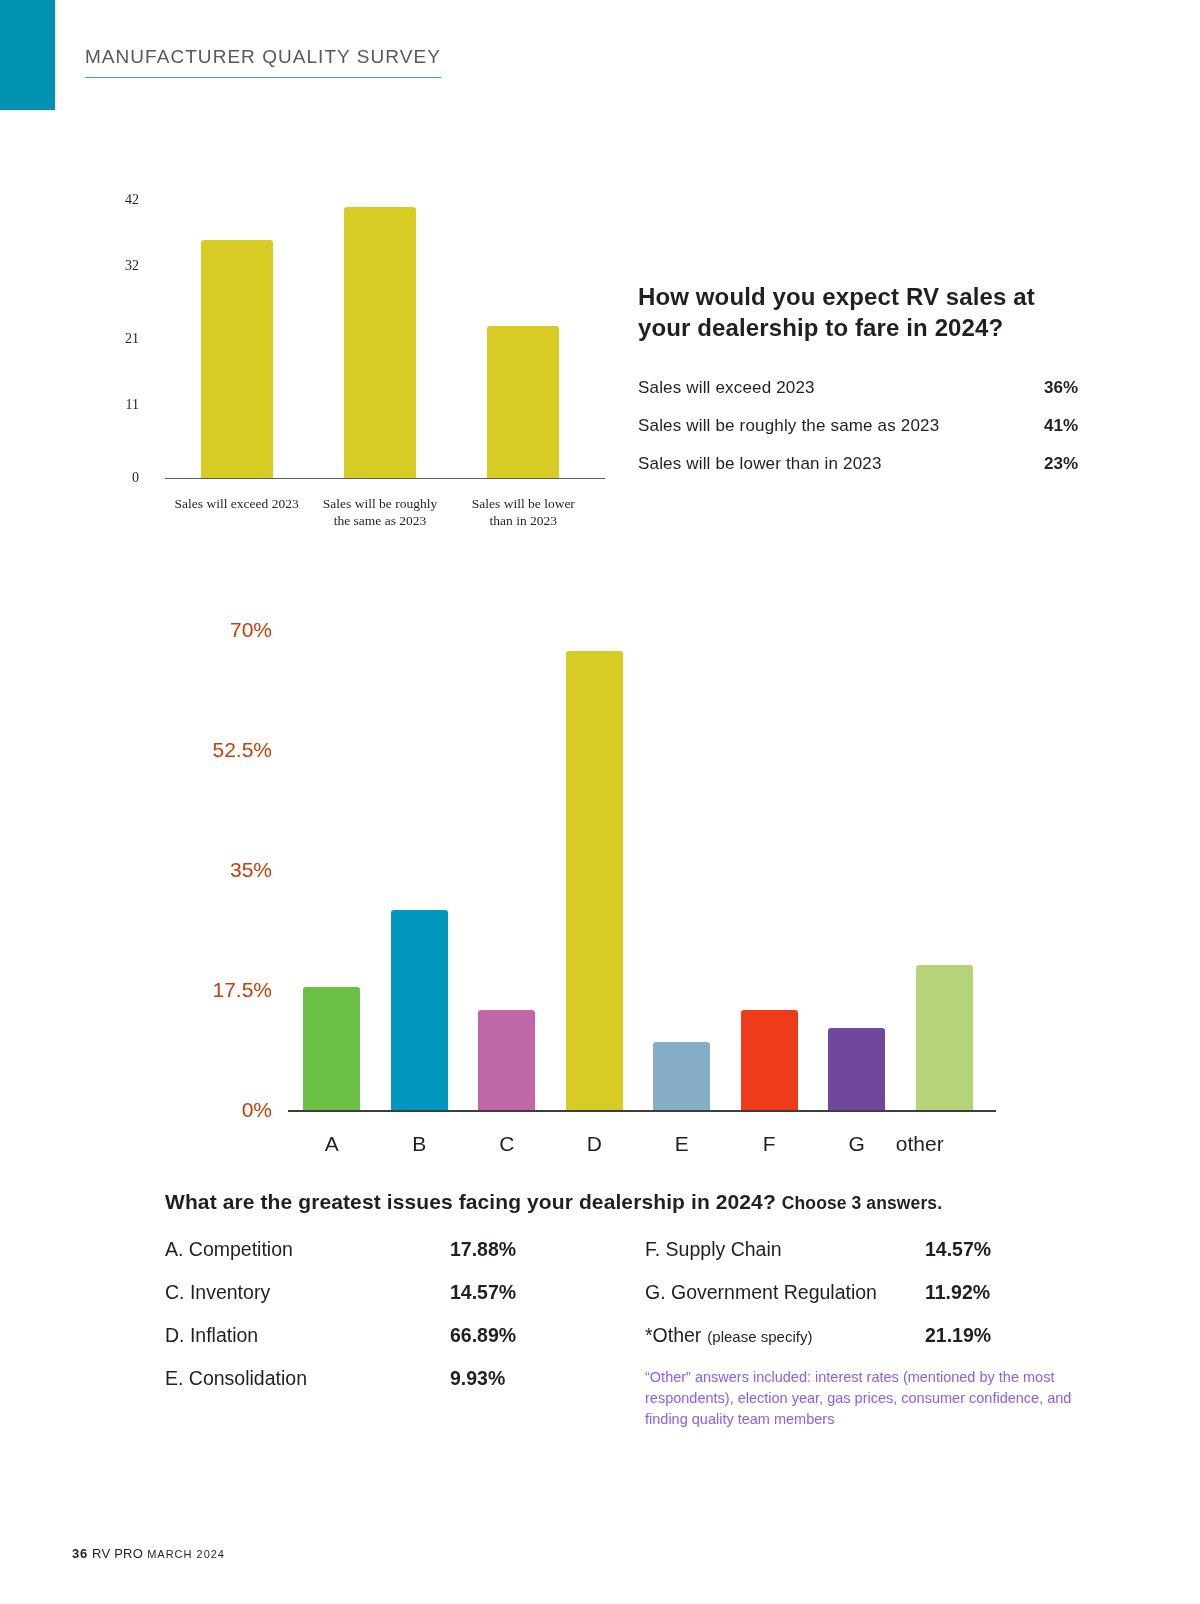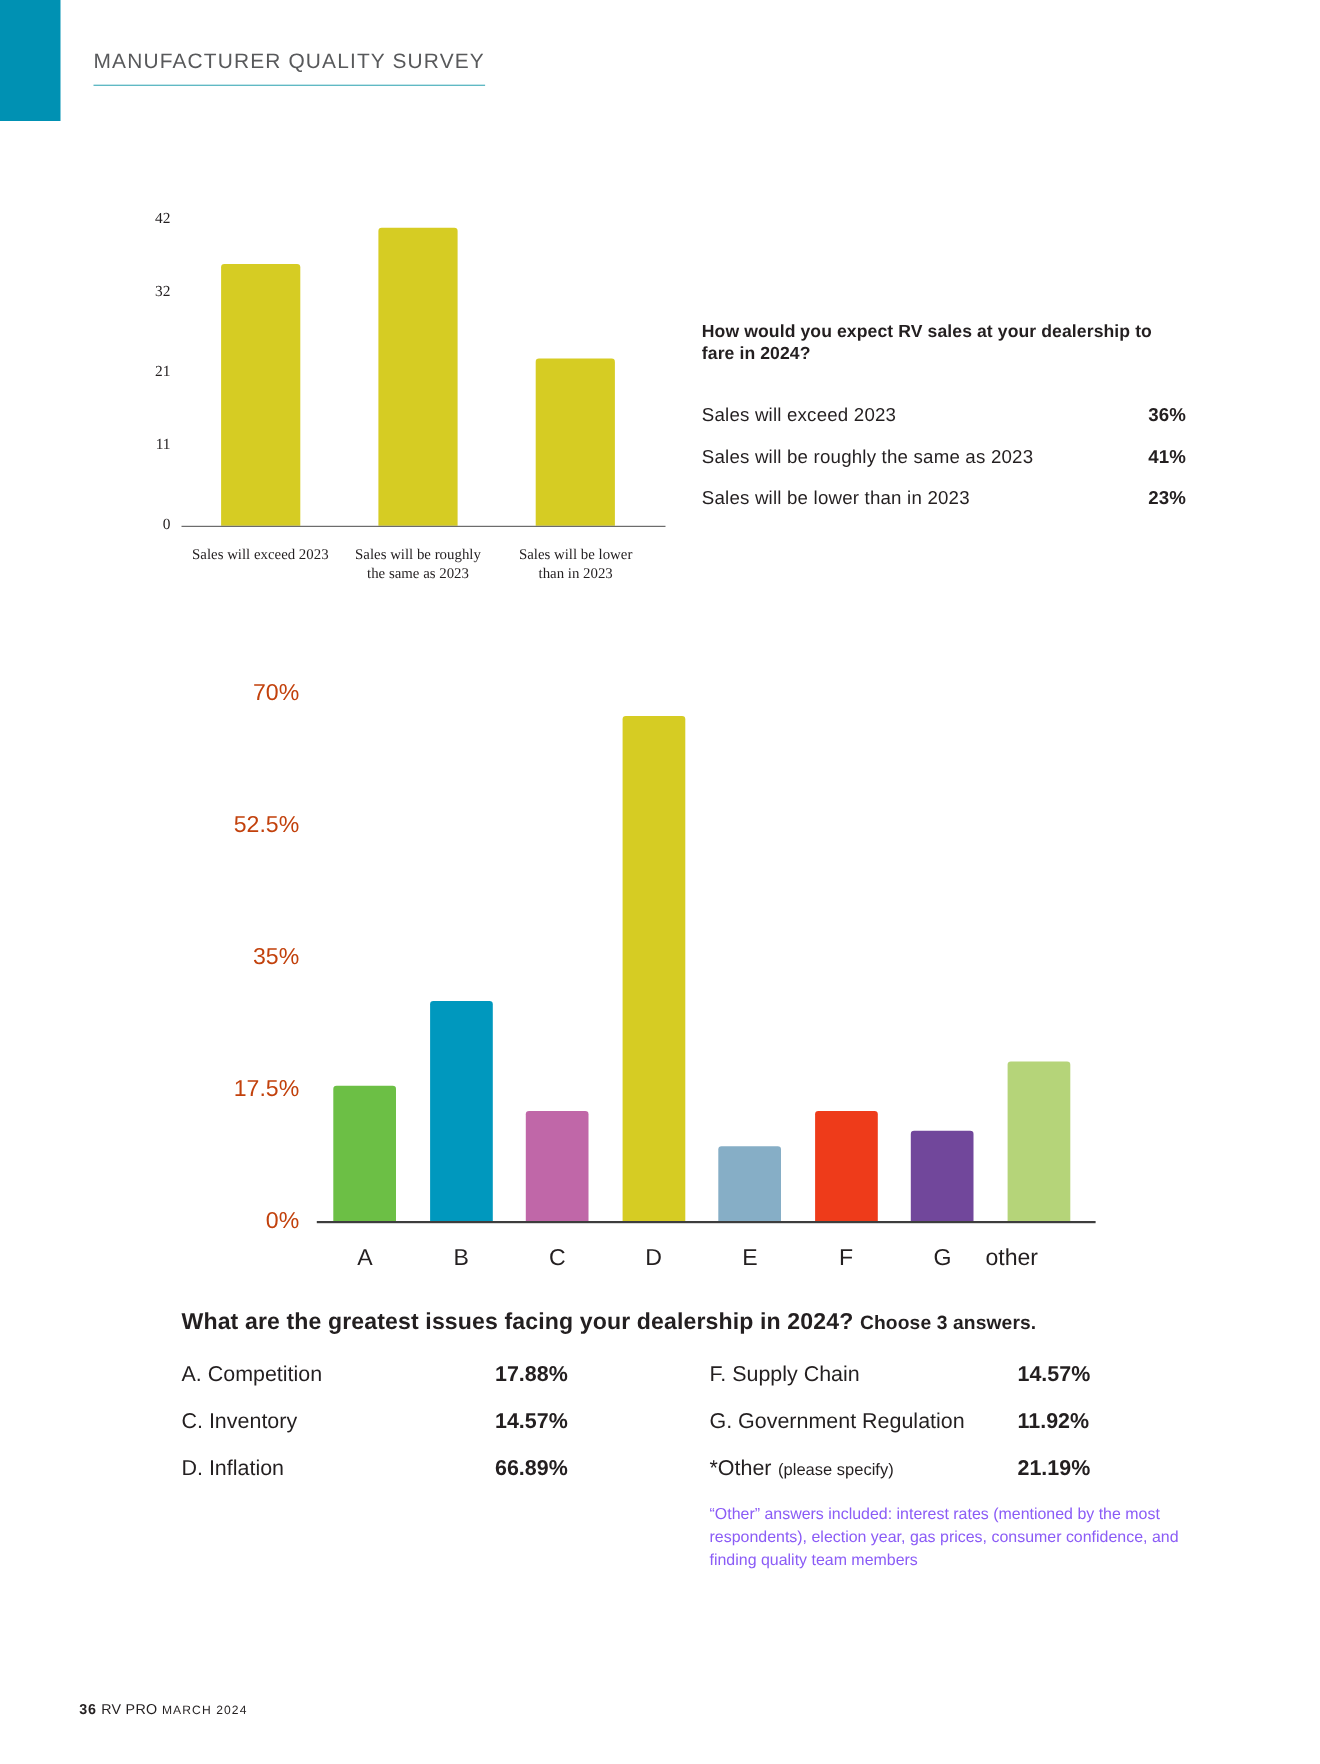--- a/index.html
+++ b/index.html
@@ -49,21 +49,21 @@
   }
   .c1-axis {
     position: absolute;
     left: 45px; top: 288px;
     width: 440px;
     border-top: 1.4px solid #5d5d5d;
   }
   .c1-ytick {
     position: absolute;
     right: 100%;
-    margin-right: 10px;
+    margin-right: 26px;
     transform: translateY(-50%);
     font-size: 14px;
     color: #231f20;
     white-space: nowrap;
     font-family: "Liberation Serif", serif;
   }
   .c1-bar {
     position: absolute;
     bottom: 0;
     background: #d6cc23;
@@ -79,26 +79,26 @@
     font-family: "Liberation Serif", serif;
   }
 
   
   .q1 {
     position: absolute;
     left: 638px; top: 274px;
     width: 440px;
   }
   .q1-title {
-    font-size: 16px;
+    font-size: 24px;
     font-weight: bold;
     line-height: 1.28;
     letter-spacing: 0.005em;
     color: #231f20;
-    margin: 18px 0 36px 0;
+    margin: 8px 0 36px 0;
   }
   .q1-row {
     display: flex;
     justify-content: space-between;
     align-items: baseline;
     font-size: 17px;
     line-height: 1.1;
     margin-bottom: 19px;
     color: #231f20;
   }
@@ -284,20 +284,24 @@
           <span class="val">17.88%</span>
         </div>
         <div class="q2-row">
           <span class="lab">C. Inventory</span>
           <span class="val">14.57%</span>
         </div>
         <div class="q2-row">
           <span class="lab">D. Inflation</span>
           <span class="val">66.89%</span>
         </div>
+        <div class="q2-row">
+          <span class="lab">E. Consolidation</span>
+          <span class="val">9.93%</span>
+        </div>
       </div>
     <div class="q2-col-right">
       <div id="q2-right">
           <div class="q2-row">
             <span class="lab">F. Supply Chain</span>
             <span class="val">14.57%</span>
           </div>
           <div class="q2-row">
             <span class="lab">G. Government Regulation</span>
             <span class="val">11.92%</span>

